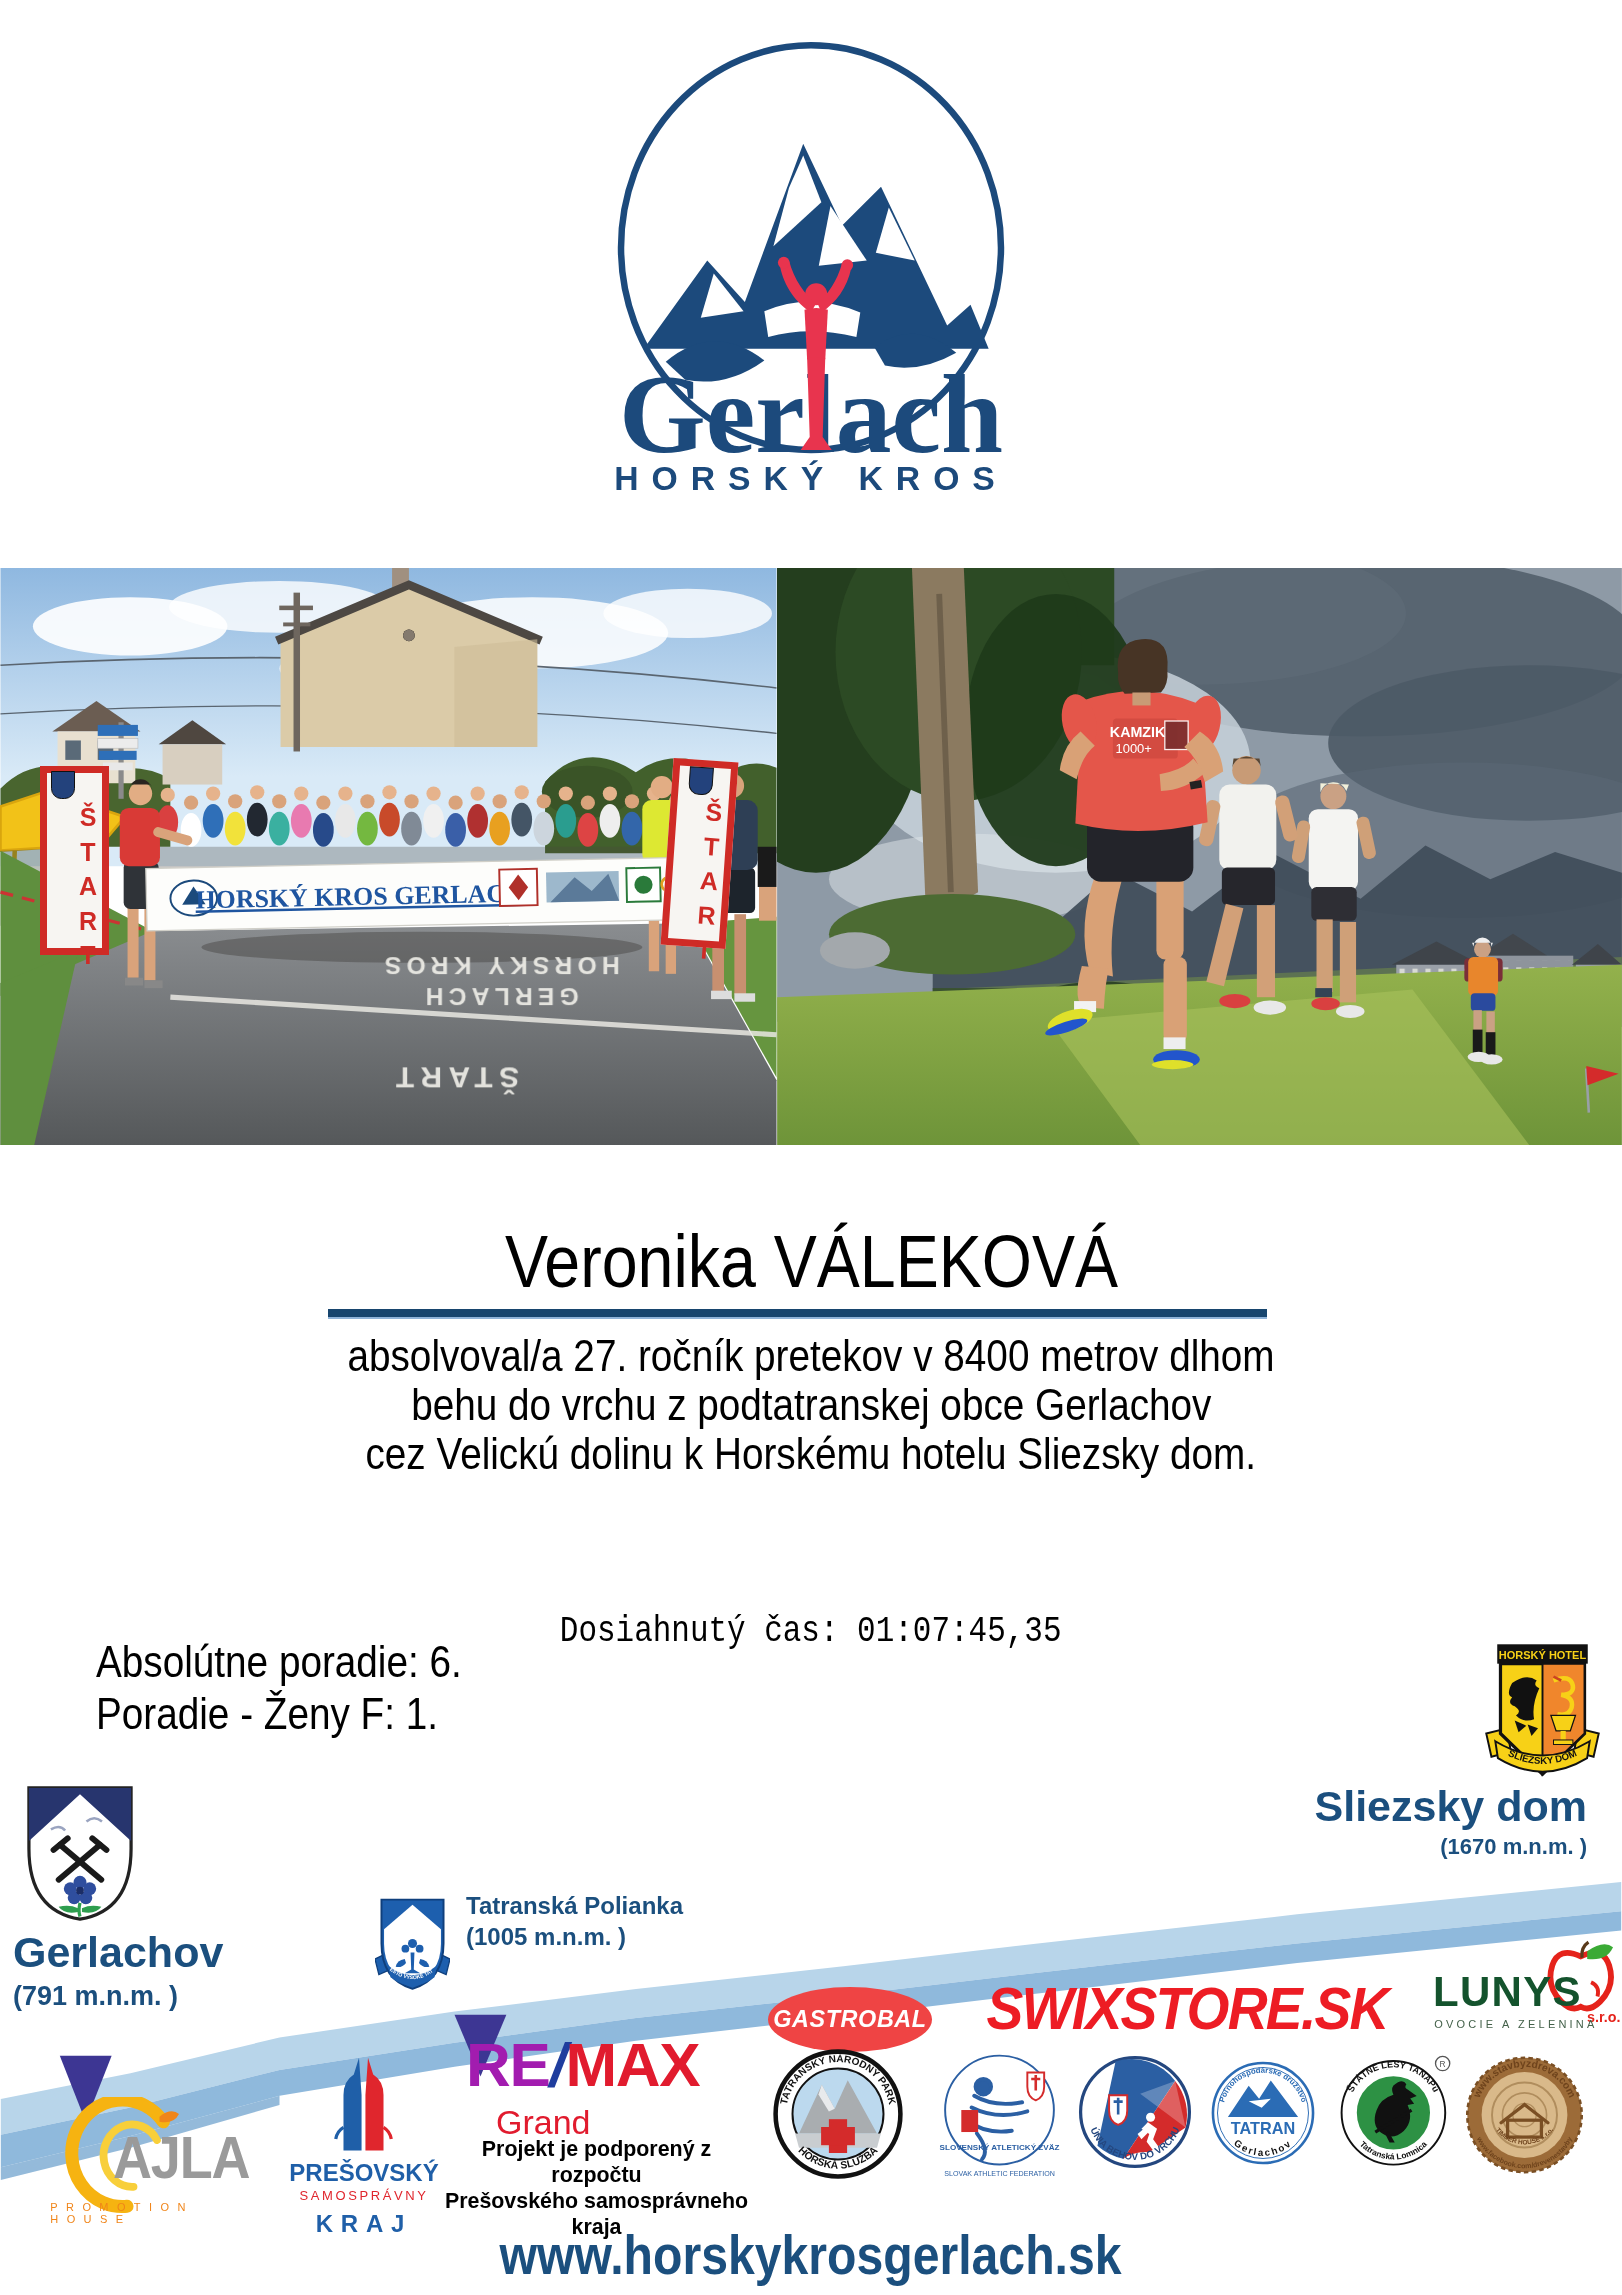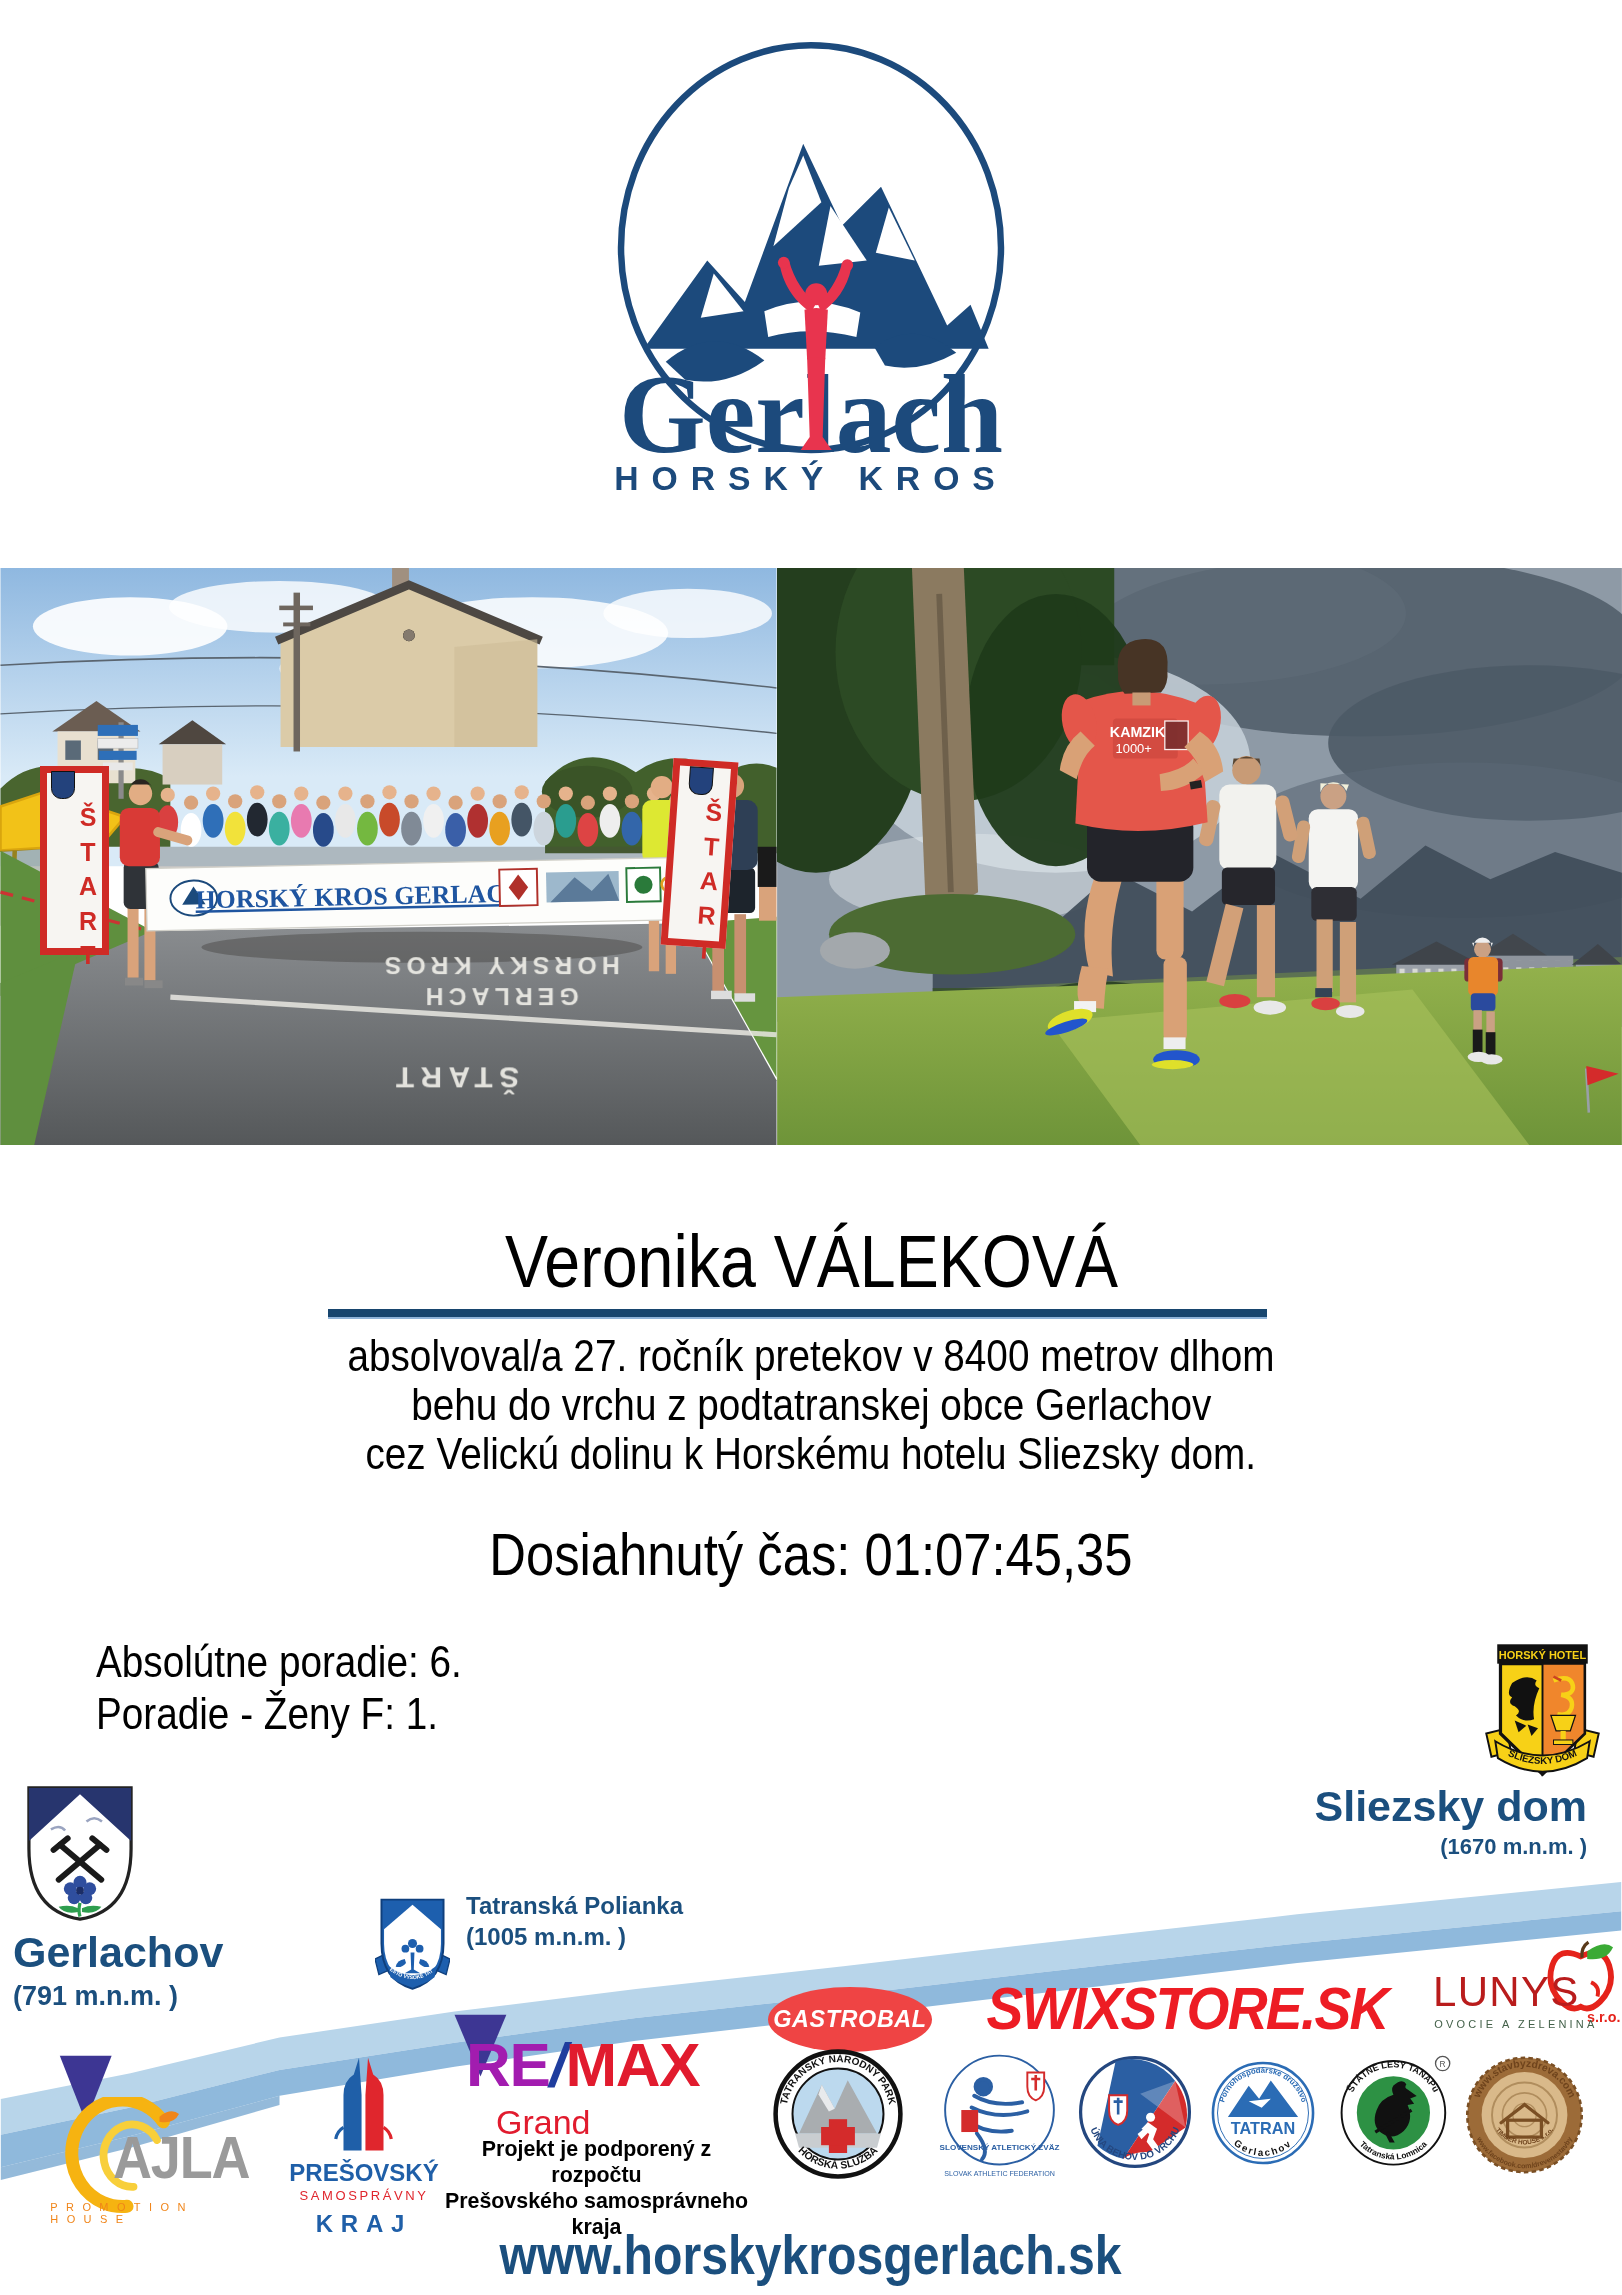--- a/index.html
+++ b/index.html
@@ -347,21 +347,21 @@
     <span class="cx">Veronika VÁLEKOVÁ</span>
   </div>
   <div class="abs" style="left:328px;top:1309px;width:939px;height:8.4px;background:#17456e;border-bottom:2.6px solid #8fb3d9;"></div>
 
   <div class="abs center" style="top:1331px;font-size:45px;line-height:49px;">
     <span class="cx">absolvoval/a 27. ročník pretekov v 8400 metrov dlhom</span><br>
     <span class="cx">behu do vrchu z podtatranskej obce Gerlachov</span><br>
     <span class="cx">cez Velickú dolinu k Horskému hotelu Sliezsky dom.</span>
   </div>
 
-  <div class="abs center" style="top:1521px;font-size:59px;">
+  <div class="abs center" style="top:1611px;font-size:36px;font-family:Liberation Mono, monospace;">
     <span class="cx">Dosiahnutý čas: 01:07:45,35</span>
   </div>
 
   <div class="abs" style="left:96px;top:1636px;font-size:45px;line-height:52px;">
     <span class="cx-left">Absolútne poradie: 6.</span><br>
     <span class="cx-left">Poradie - Ženy F: 1.</span>
   </div>
 
   <svg class="abs" style="left:1481px;top:1643px;" width="123" height="139" viewBox="0 0 190 215">
     <polygon points="8,140 40,132 46,168 16,176" fill="#f7d117" stroke="#111" stroke-width="3"></polygon>
@@ -466,21 +466,21 @@
     <span style="color:#ed1c24;font-weight:bold;font-style:italic;font-size:60px;letter-spacing:-1.9px;display:inline-block;transform:scaleX(.92);">SWIXSTORE.SK</span>
   </div>
 
   <div class="abs" style="left:1433px;top:1943px;width:188px;height:97px;">
     <svg class="abs" style="left:110px;top:-6.5px;" width="78" height="84" viewBox="0 0 120 130">
       <path d="M 58,30 q -34,-16 -44,14 q -10,32 14,56 q 16,16 30,8 q 14,8 30,-8 q 24,-24 14,-56 q -10,-30 -44,-14 z" fill="none" stroke="#e5231b" stroke-width="9"></path>
       <path d="M 60,32 q -2,-16 10,-24" fill="none" stroke="#5a3a1a" stroke-width="5"></path>
       <path d="M 68,22 q 26,-18 40,-6 q -10,22 -40,18 z" fill="#3aaa35"></path>
       <path d="M 74,70 q 14,6 10,22" fill="none" stroke="#e5231b" stroke-width="6"></path>
     </svg>
-    <div class="abs" style="left:0px;top:25px;color:#b91c1c;font-weight:normal;font-size:42px;letter-spacing:1.3px;">LUNYS</div>
+    <div class="abs" style="left:0px;top:25px;color:#14532d;font-weight:bold;font-size:42px;letter-spacing:1.3px;">LUNYS</div>
     <div class="abs" style="left:154px;top:66px;color:#e5231b;font-weight:bold;font-size:14.3px;">s.r.o.</div>
     <div class="abs" style="left:1.3px;top:75px;color:#44614a;font-size:11px;letter-spacing:3.2px;">OVOCIE A ZELENINA</div>
   </div>
 
   <div class="abs" style="left:36px;top:2097px;width:221px;height:127px;">
     <svg class="abs" style="left:0;top:0;" width="221" height="127" viewBox="0 0 340 195">
       <path d="M 140,168 A 78,82 0 1 1 196,38" fill="none" stroke="#f6b311" stroke-width="20" stroke-linecap="round"></path>
       <path d="M 150,138 A 44,48 0 1 1 186,66" fill="none" stroke="#f8cf3a" stroke-width="12" stroke-linecap="round"></path>
       <path d="M 190,30 q 18,-14 30,-4 q -8,16 -30,12 z" fill="#f08519"></path>
     </svg>

